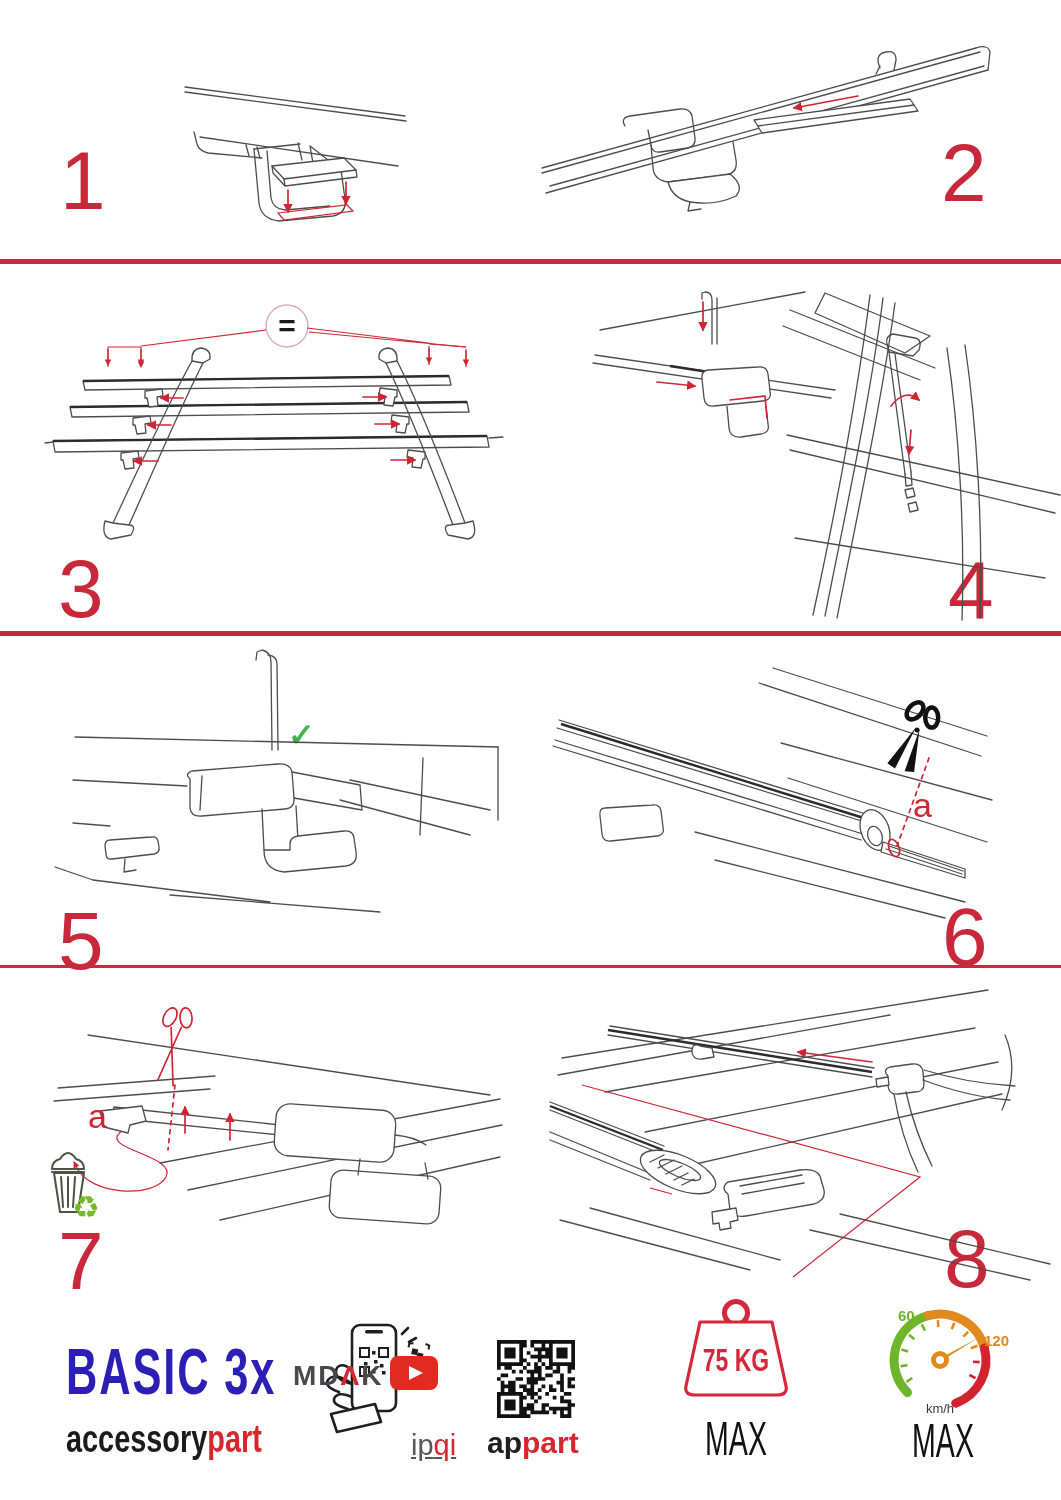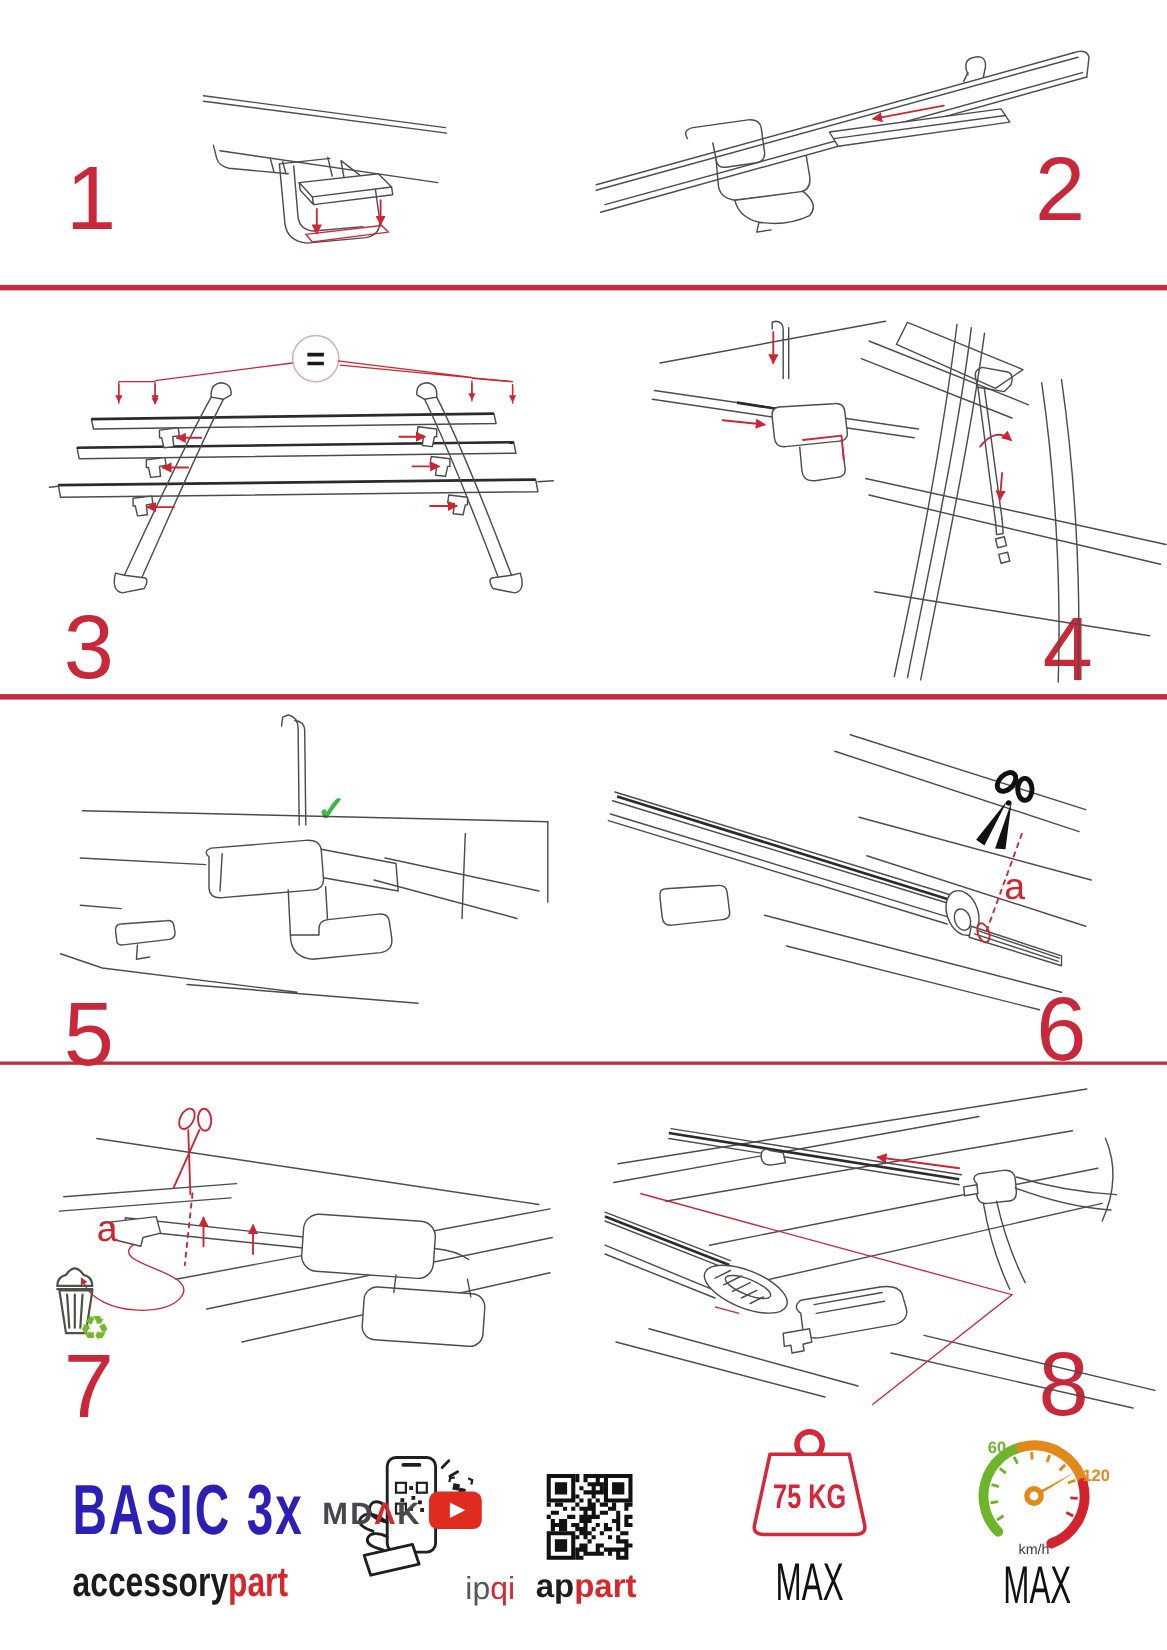--- a/index.html
+++ b/index.html
@@ -16,21 +16,21 @@
   .atext{fill:#cf2533;font:400 34px "Liberation Sans",sans-serif}
   .stepnum{position:absolute;color:#c9273a;font:400 82px/1 "Liberation Sans",sans-serif}
   .divider{position:absolute;left:0;width:1061px;background:#c42b3c;}
   .brand-title{position:absolute;left:66px;top:1340px;color:#2c1fb5;white-space:nowrap;
       font:700 70px/1 "Liberation Sans",sans-serif;transform:scale(0.62,0.92);transform-origin:left top;letter-spacing:3px;}
   .brand-line{position:absolute;left:66px;top:1420px;white-space:nowrap;
       font:700 38px/1 "Liberation Sans",sans-serif;transform:scaleX(0.76);transform-origin:left top;}
   .brand-line .b1{color:#1b1b1b}.brand-line .b2{color:#d6272e}
   .mdak{position:absolute;left:293px;top:1362px;font:700 28px/1 "Liberation Sans",sans-serif;color:#47474c;letter-spacing:2px;}
   .mdak .lam{color:#d6272e}
-  .ipqi{position:absolute;left:423px;top:1431px;font:400 29px/1 "Liberation Sans",sans-serif;color:#57575b;}
+  .ipqi{position:absolute;left:411px;top:1431px;font:400 29px/1 "Liberation Sans",sans-serif;color:#57575b;text-decoration:underline;}
   .ipqi .q{color:#d6272e}
   .apline{position:absolute;left:487px;top:1428px;font:700 30px/1 "Liberation Sans",sans-serif;color:#1e1e1e;}
   .apline .l{color:#d6272e}
   .maxlbl{position:absolute;color:#111;font:400 46px/1 "Liberation Sans",sans-serif;text-align:center;
       transform:scale(0.62,1.05);transform-origin:center top;}
 </style>
 </head>
 <body>
 
 <div class="page">

